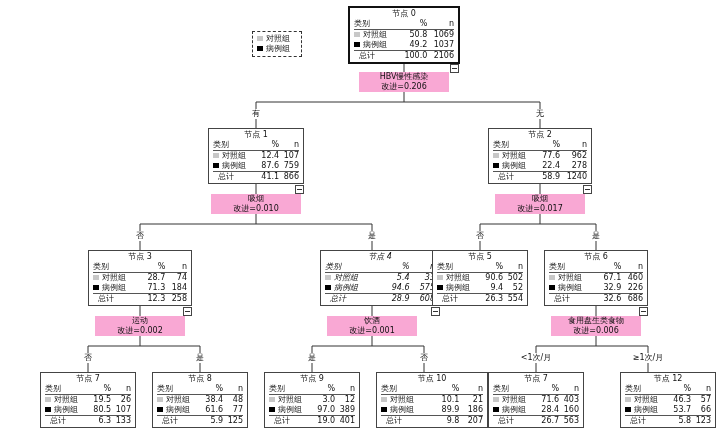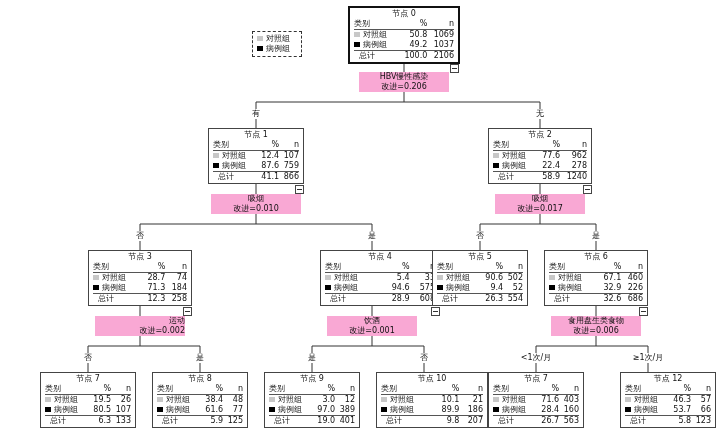--- a/index.html
+++ b/index.html
@@ -185,27 +185,27 @@
           </tr>
           <tr>
             <td>&nbsp;&nbsp;总计</td>
             <td class="num">12.3</td>
             <td class="num">258</td>
           </tr>
         </tbody>
       </table>
       <div class="collapse"></div>
     </div>
-    <div class="split" style="left: 95px; width: 90px; top: 316px; text-align: right;">
+    <div class="split" style="left: 95px; width: 90px; top: 316px;">
       <div>运动</div>
       <div>改进=0.002</div>
     </div>
     <div class="elabel" style="left: 88px; top: 353px;">否</div>
     <div class="elabel" style="left: 200px; top: 353px;">是</div>
-    <div class="node" style="left: 320px; top: 250px; width: 120px;">
+    <div class="node" style="left: 320px; top: 250px; width: 120px; font-style: italic;">
       <div class="title">节点 4</div>
   <table>
    <tbody>
           <tr class="head">
             <td>类别</td>
             <td class="num">%</td>
             <td class="num">n</td>
           </tr>
           <tr class="r1">
             <td><span class="sw" style="background:#c8c8c8"></span>对照组</td>

